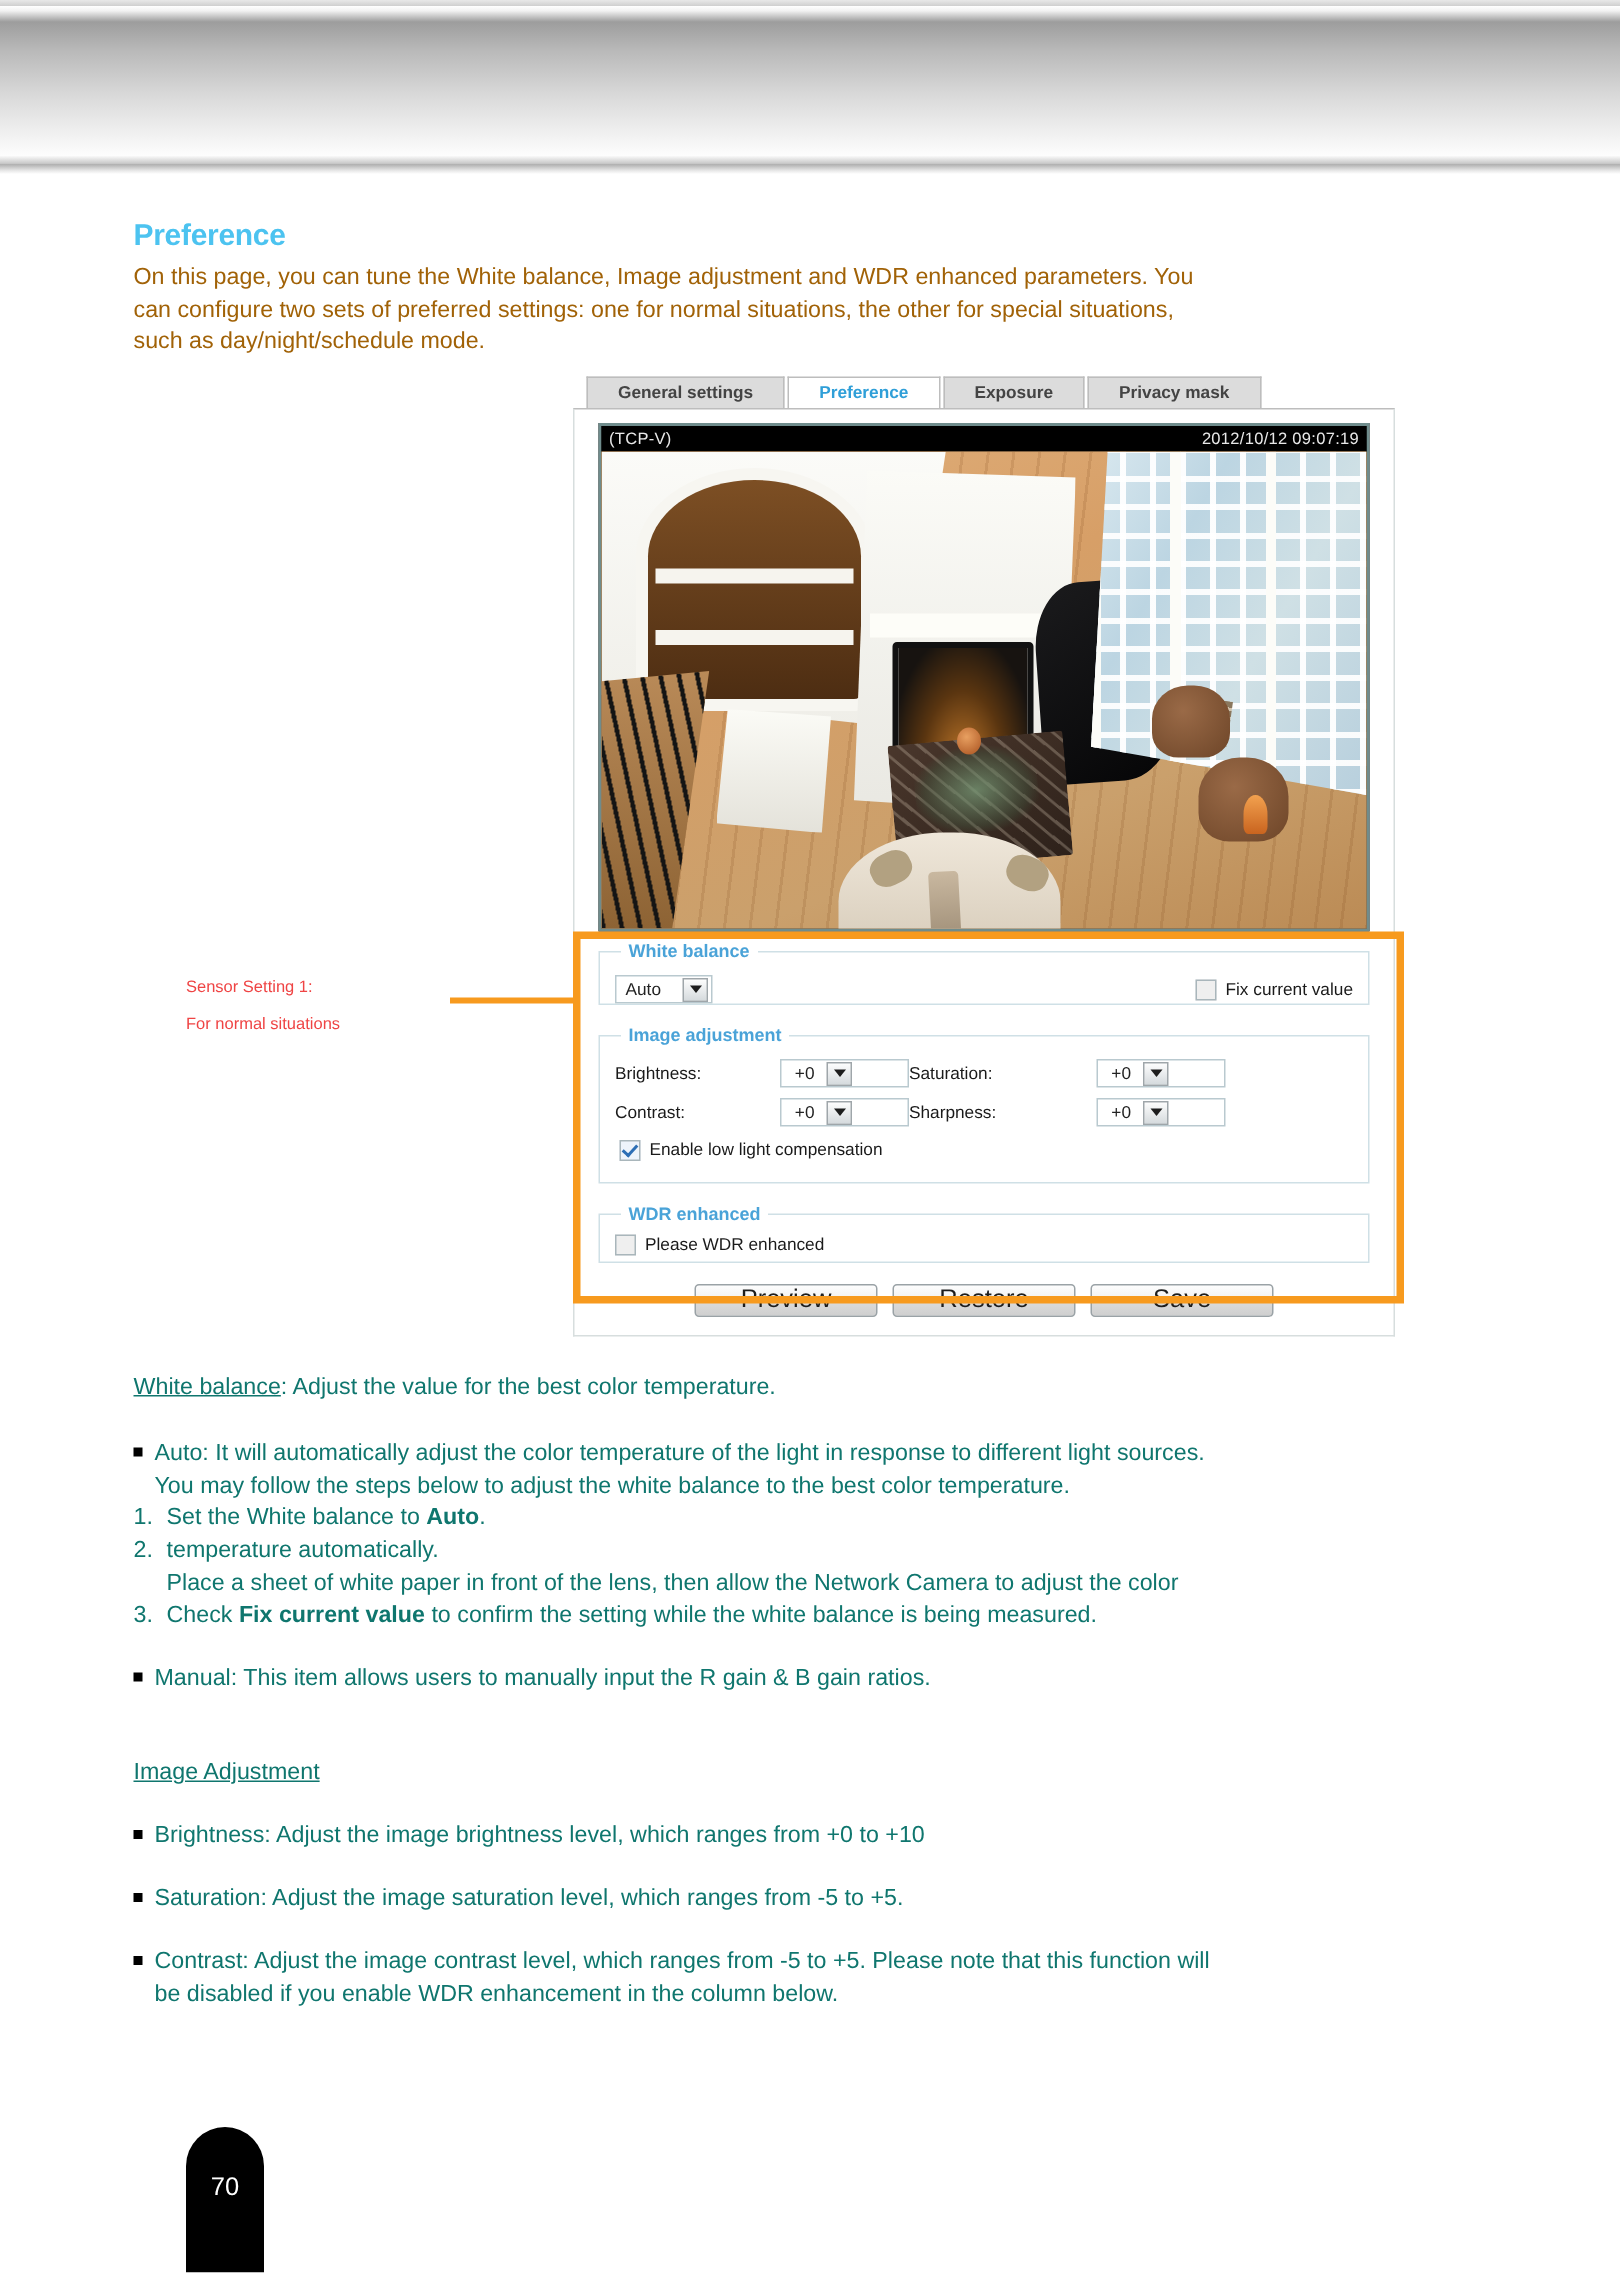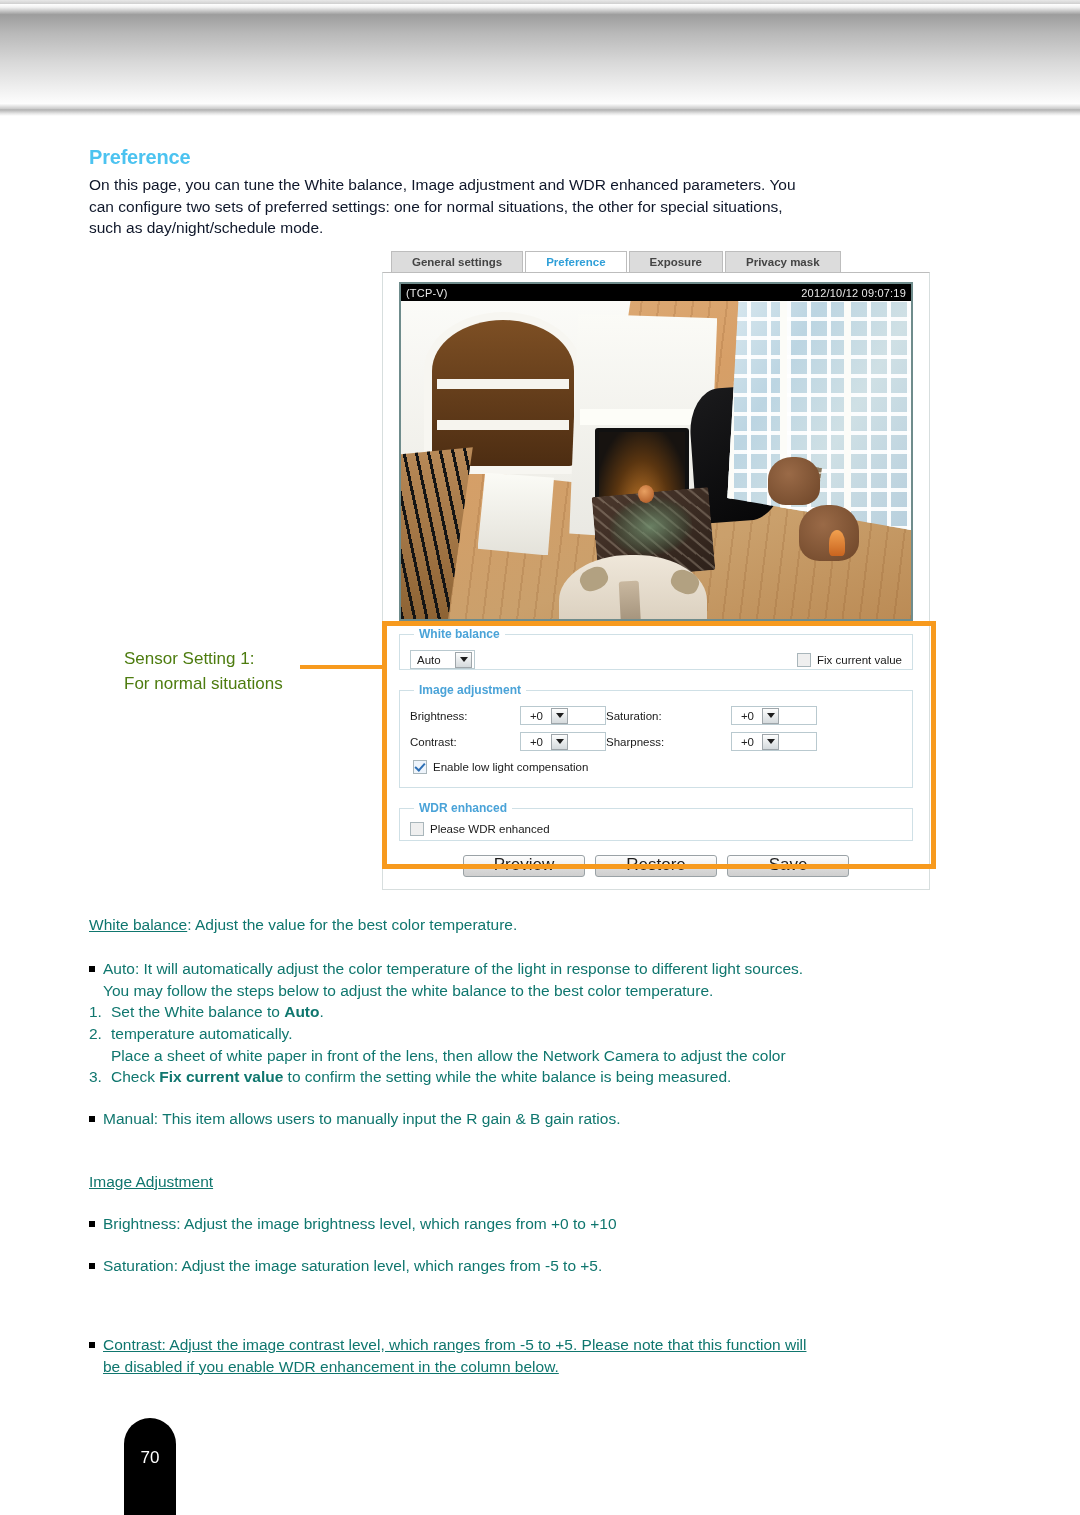--- a/index.html
+++ b/index.html
@@ -51,21 +51,21 @@
     font-weight: bold;
     color: #4cc3f0;
     letter-spacing: -0.2px;
   }
 
   .intro {
     position: absolute;
     left: 89px; top: 174px;
     width: 916px;
     font-size: 15.5px;
-    color: #0f172a;
+    color: #a16207;
     line-height: 21.5px;
     text-align: justify;
   }
   .intro .l3 { text-align: left; }
 
   
   .ui-block {
     position: absolute;
     left: 382px; top: 250px;
     width: 548px;
@@ -378,22 +378,22 @@
   }
   .callout-leader {
     position: absolute;
     left: 300px; top: 665px;
     width: 84px; height: 4px;
     background: #f79a1e;
   }
   .sensor-label {
     position: absolute;
     left: 124px; top: 646px;
-    font-size: 17px;
-    color: #4d7c0f;
+    font-size: 11px;
+    color: #ef4444;
     line-height: 25px;
     white-space: nowrap;
   }
 
   
   .p {
     position: absolute;
     left: 89px;
     width: 916px;
     font-size: 15.5px;
@@ -633,21 +633,21 @@
   </div>
 </div>
 
 <div class="p" style="top:1255px;">
   <div class="bullet-row">
     <span class="bg"><span class="sq"></span></span>
     <span>Saturation: Adjust the image saturation level, which ranges from -5 to +5.</span>
   </div>
 </div>
 
-<div class="p" style="top:1334px;text-decoration:underline;">
+<div class="p" style="top:1297px;">
   <div class="bullet-row">
     <span class="bg"><span class="sq"></span></span>
     <span style="display:inline-block;width:902px;">
       <span style="display:block;text-align:justify;">Contrast: Adjust the image contrast level, which ranges from -5 to +5. Please note that this function will</span>
       <span style="display:block;">be disabled if you enable WDR enhancement in the column below.</span>
     </span>
   </div>
 </div>
 
 <div class="pagetab"></div>

